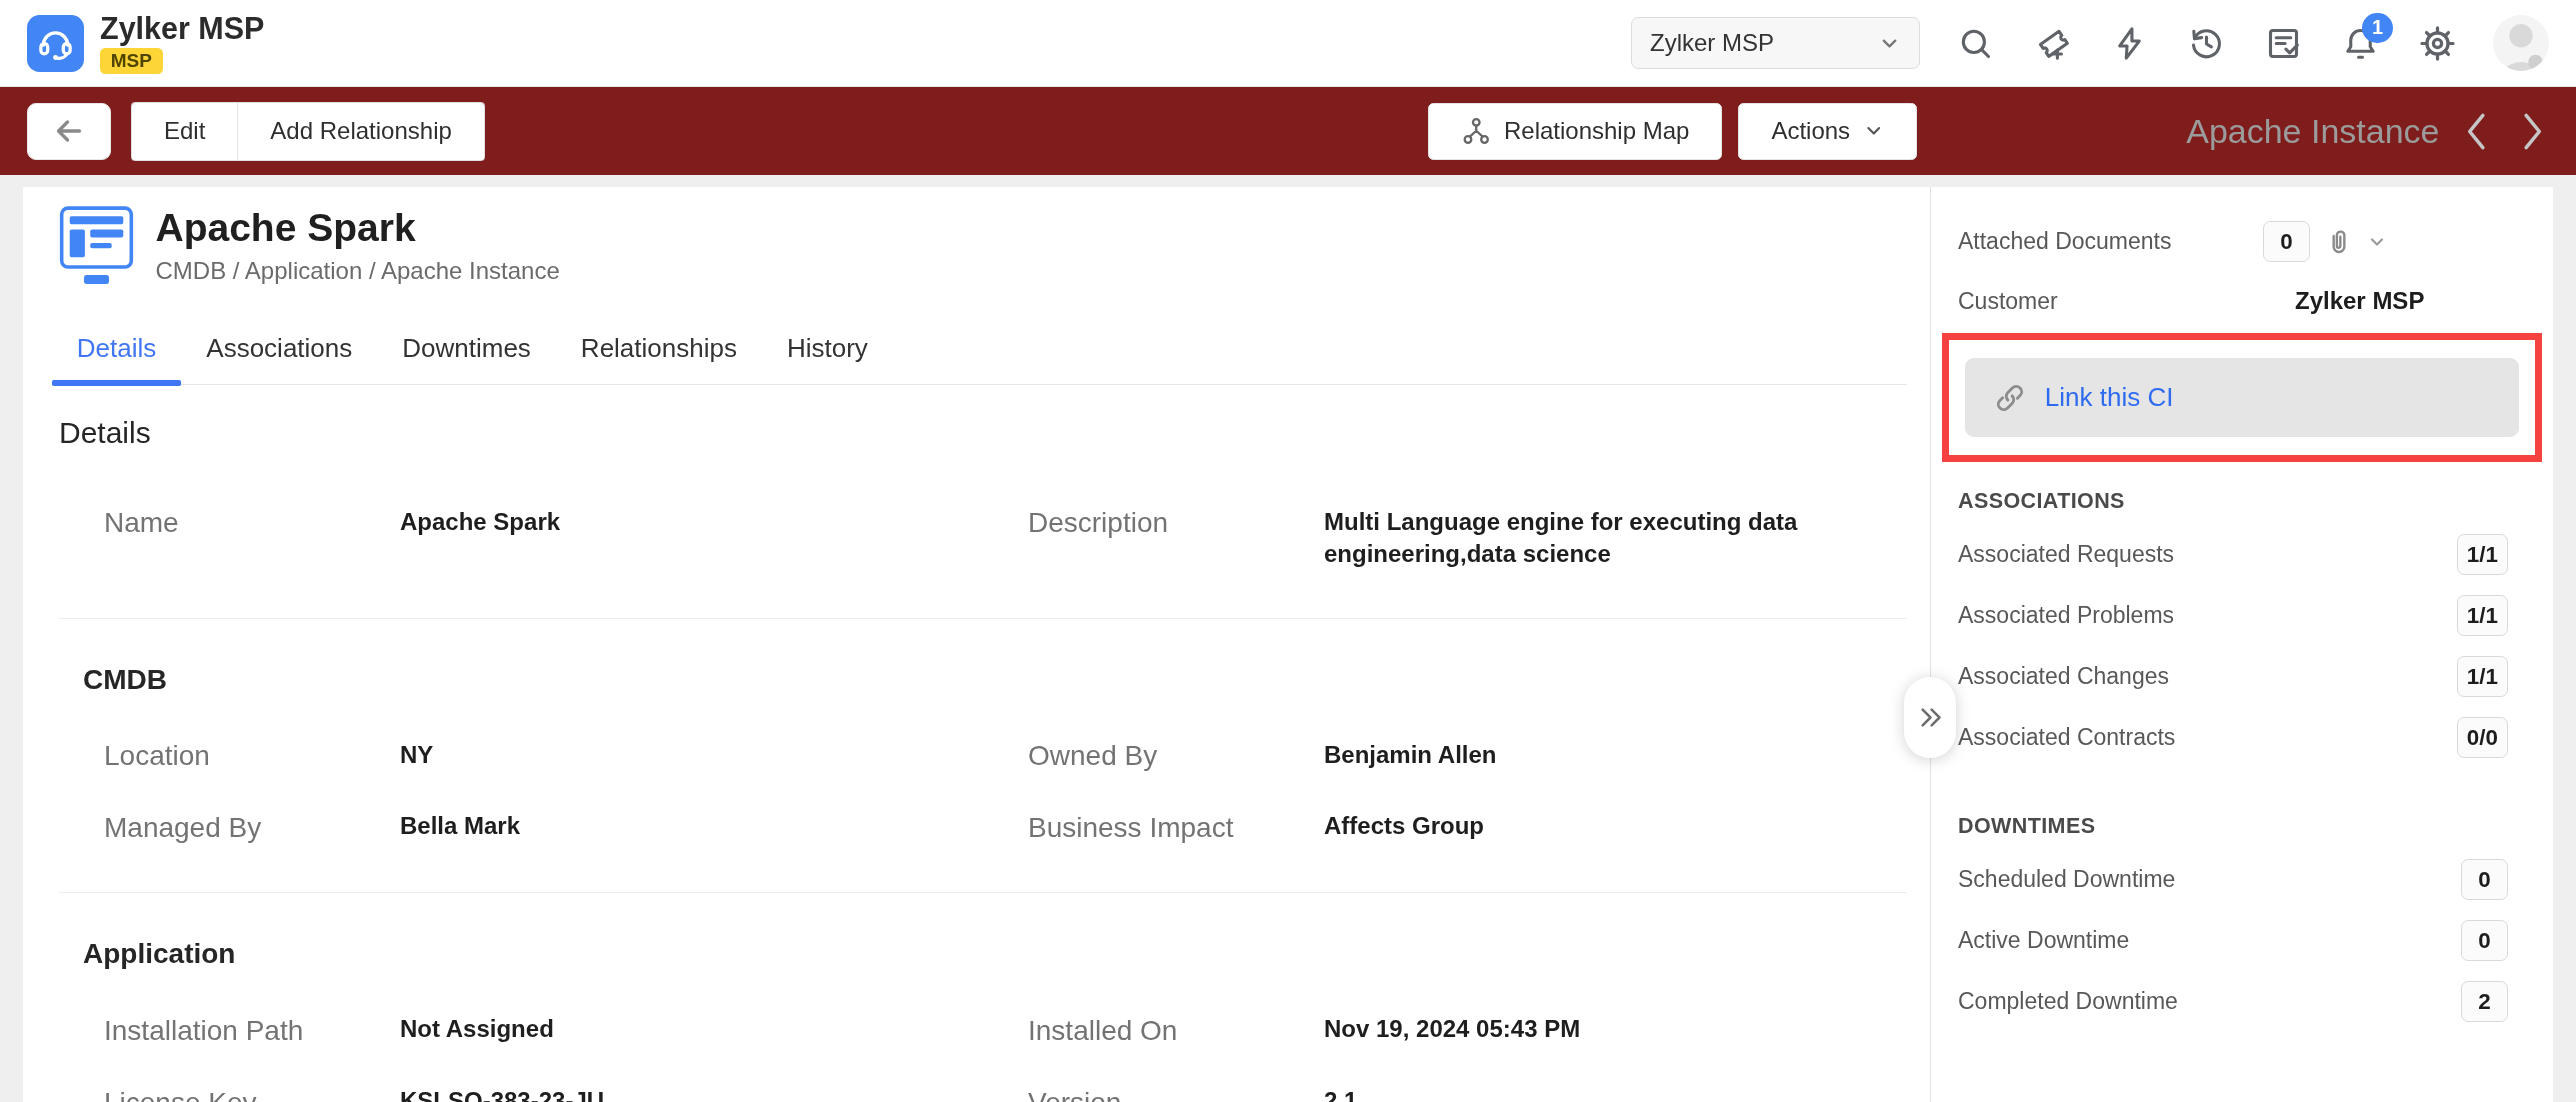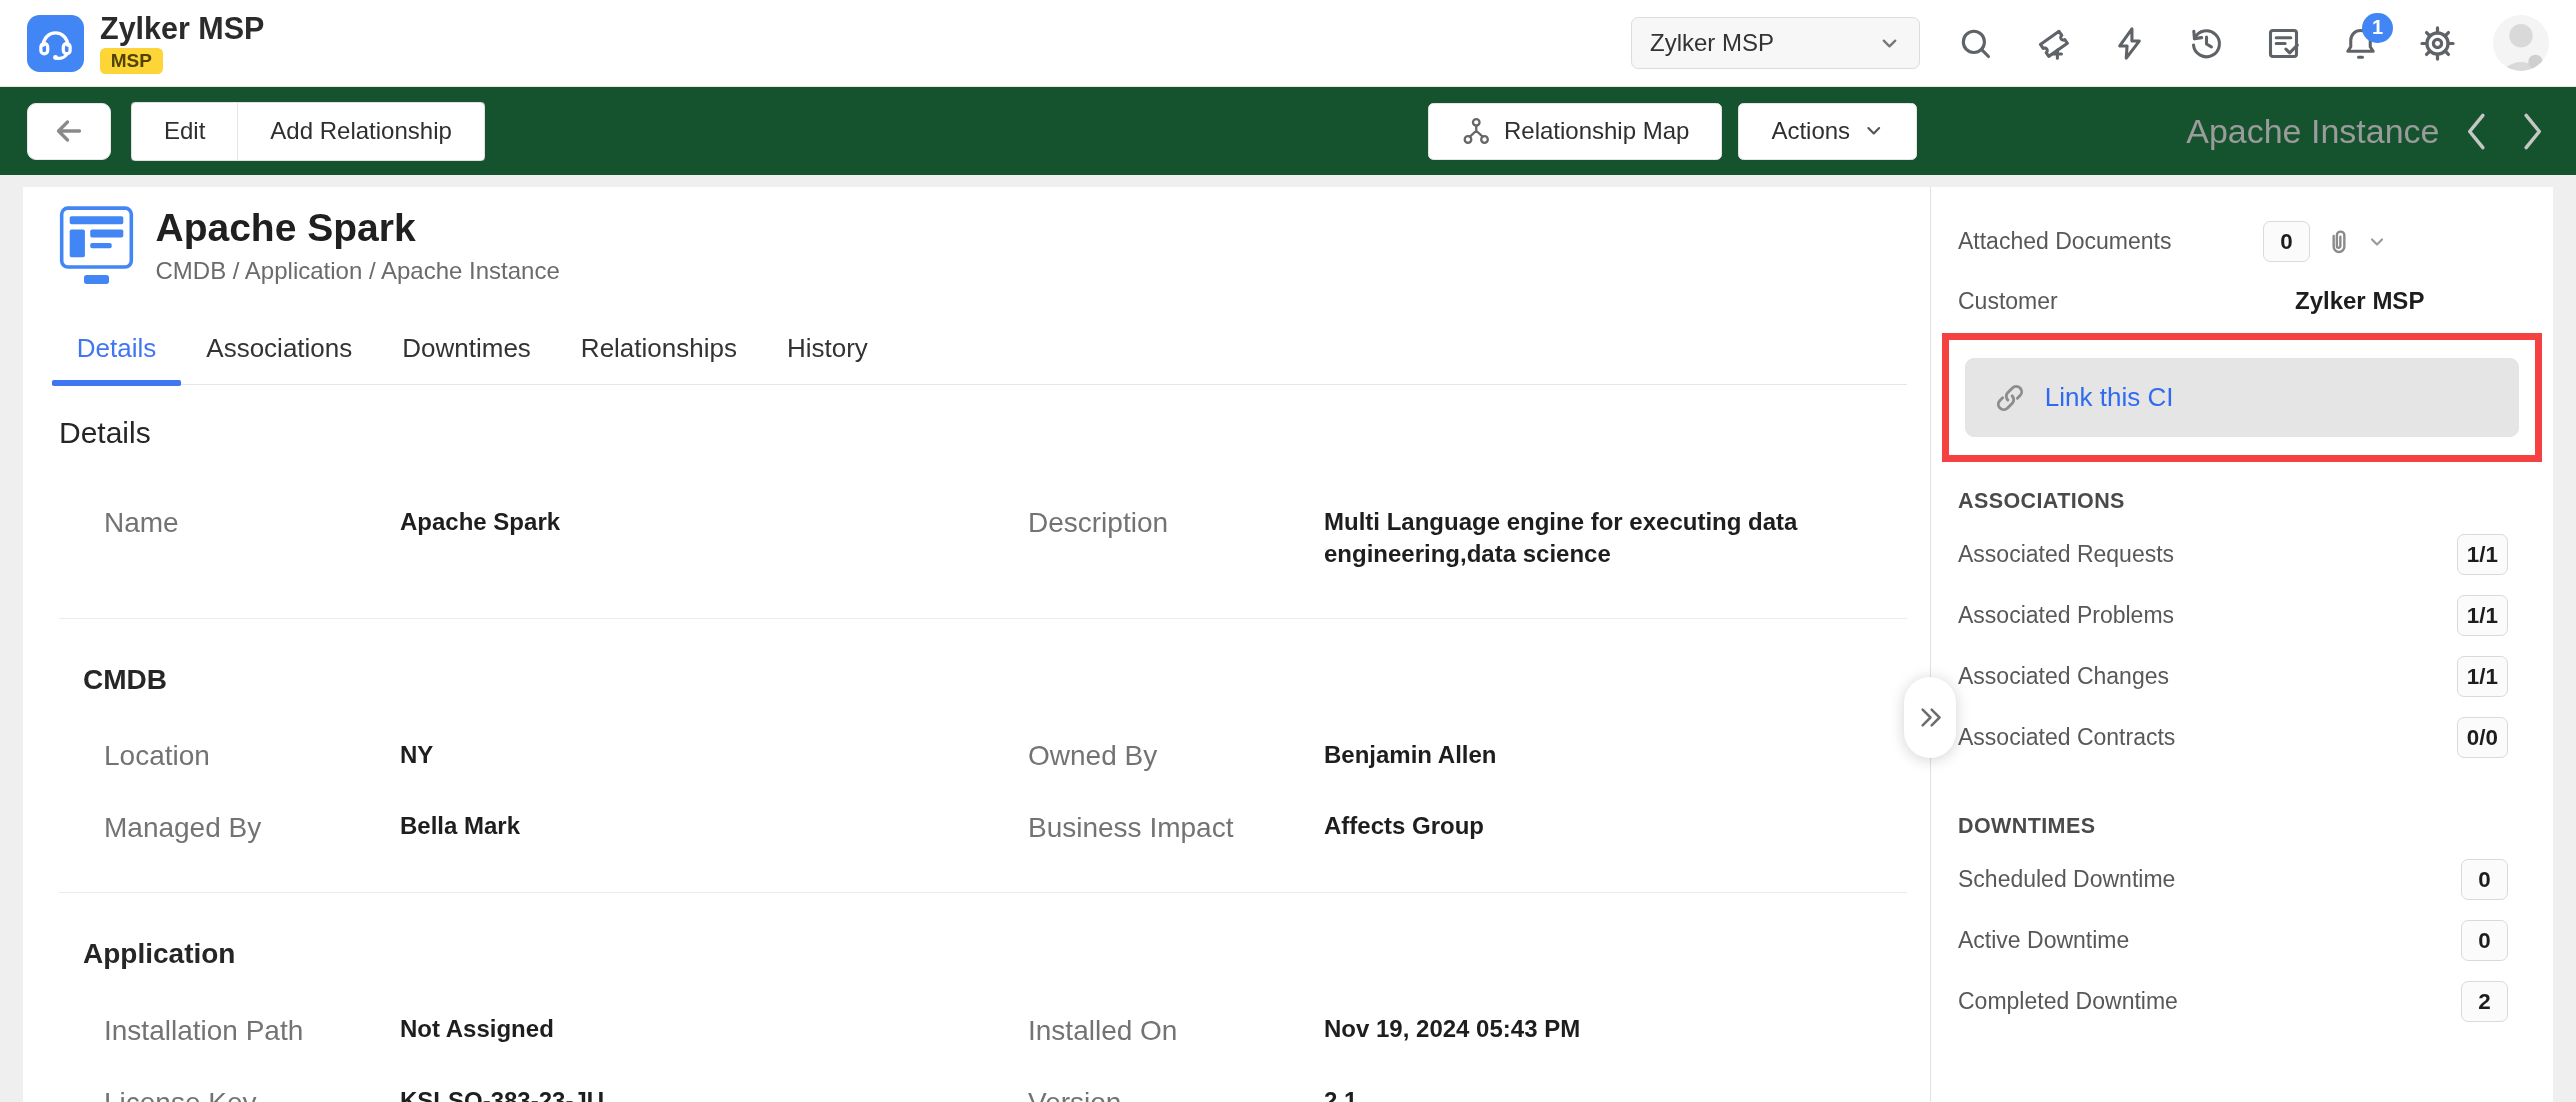--- a/index.html
+++ b/index.html
@@ -44,21 +44,21 @@
     display:flex; align-items:center; justify-content:center; padding: 0 3.6px;
   }
   .avatar {
     width: 56px; height: 56px; border-radius: 50%; background: #f4f4f4; overflow: hidden;
     display:flex; align-items:flex-end; justify-content:center; cursor:pointer;
   }
 
   
   .toolbar {
     position: absolute; top: 87px; left: 0; right: 0; height: 88px;
-    display: flex; align-items: center; padding: 0 27px; background: #14532d;
+    display: flex; align-items: center; padding: 0 27px; background: #7f1d1d;
   }
   .back-btn {
     width: 84px; height: 57px; background: #fff; border: 0.9px solid #e7e7e7; border-radius: 9px;
     display:flex; align-items:center; justify-content:center; cursor: pointer;
   }
   .btn-group { display:flex; margin-left: 20px; border: 0.9px solid #e0e0e0; border-radius: 3.6px; overflow: hidden; }
   .btn-group .tb-btn { border: none; border-radius: 0; }
   .btn-group .tb-btn + .tb-btn { border-left: 0.9px solid #e4e4e4; }
   .tb-btn {
     height: 57px; background: #fff; border: 0.9px solid #e4e4e4; border-radius: 5.4px;

